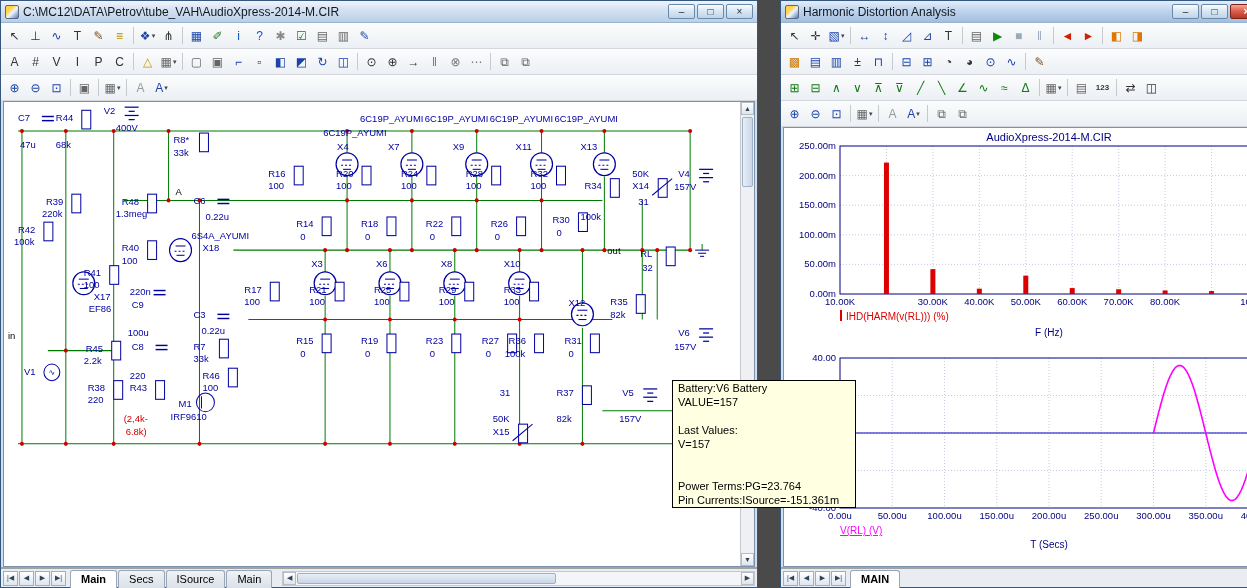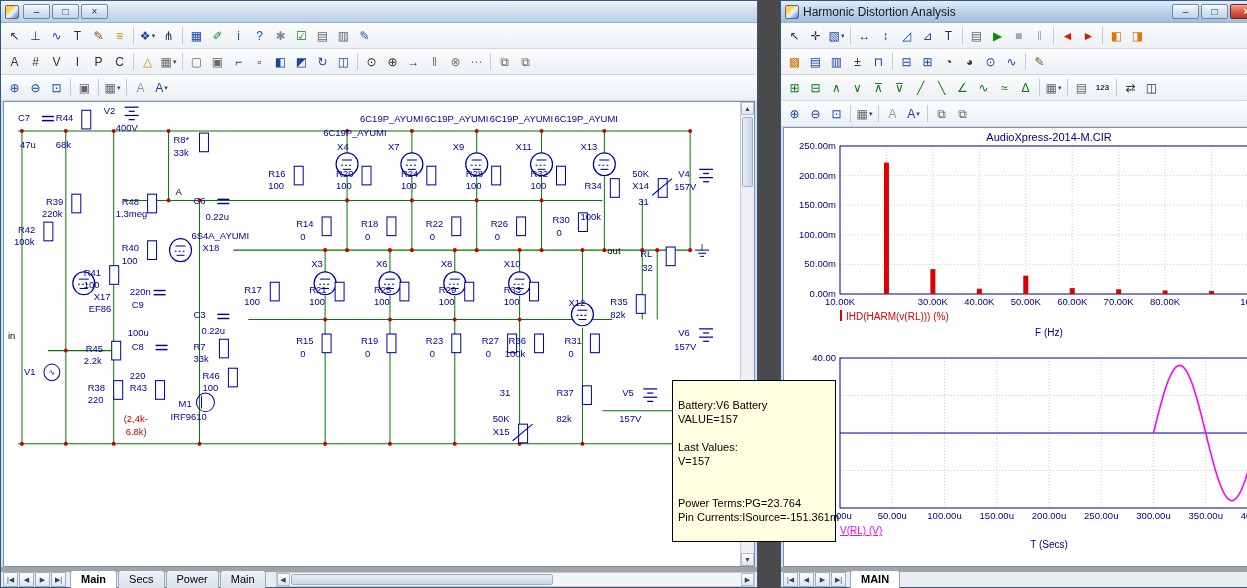--- a/index.html
+++ b/index.html
@@ -29,40 +29,41 @@
   .chart{position:absolute;background:#fff}
   svg text{font-family:"Liberation Sans",sans-serif}
   .vscroll{position:absolute;right:0;top:0;bottom:0;width:14px;background:#eef0f4;border-left:1px solid #c5c9cf;
            display:flex;flex-direction:column;align-items:center;font-size:7px;color:#456}
   .sbtn{width:13px;height:13px;flex:none;display:flex;align-items:center;justify-content:center;
         border:1px solid #b5bcc6;background:linear-gradient(#fff,#dfe5ec);font-size:7px;color:#345}
   .sthumb{width:11px;height:70px;margin:2px 0;border:1px solid #9fb0c4;border-radius:2px;
           background:linear-gradient(90deg,#e8eef6,#c9d6e6)}
   .vspacer{flex:1}
   .tabbar{height:20px;flex:none;display:flex;align-items:center;gap:1px;background:#e9edf2;
-          border-top:5px solid #a3a3a3;padding:0 2px;font-size:11px}
+          border-top:2px solid #a3a3a3;padding:0 2px;font-size:11px}
   .navbtn{min-width:15px;height:15px;padding:0 1px;display:flex;align-items:center;justify-content:center;
           border:1px solid #9ab0c8;background:linear-gradient(#fff,#dde6f0);color:#345;font-size:7px}
   .tabs{display:flex;align-items:flex-end;height:100%;margin-left:3px}
   .tab{padding:2px 10px 3px;border:1px solid #98a6b8;border-bottom:none;border-radius:3px 3px 0 0;
        background:linear-gradient(#f0f3f7,#dae1e9);position:relative;top:1px;margin-right:1px}
   .tab.active{background:#fff;font-weight:bold;z-index:2}
   .hscroll{flex:1;height:15px;margin-left:8px;display:flex;align-items:center;background:#f3f5f8;border:1px solid #c5c9cf}
   .hthumb{height:11px;flex:0 0 55%;margin:0 1px;border:1px solid #9fb0c4;border-radius:2px;
           background:linear-gradient(#e8eef6,#c9d6e6)}
   .hspacer{flex:1}
-  .tooltip{position:absolute;left:672px;top:380px;width:164px;z-index:40;background:#ffffe1;border:1px solid #000;
-           padding:17px 5px;font-size:11px;line-height:14px;white-space:pre;color:#000}
+  .tooltip{position:absolute;left:672px;top:380px;width:184px;z-index:40;background:#ffffe1;border:1px solid #000;
+           padding:0 5px;font-size:11px;line-height:14px;white-space:pre;color:#000}
 </style>
 </head>
 <body>
 
 <div class="window" style="left:0;top:0;width:758px;height:588px;">
   <div class="titlebar">
     <span class="appicon"></span>
+    <span class="apptitle">C:\MC12\DATA\Petrov\tube_VAH\AudioXpress-2014-M.CIR</span>
     <span class="wbtns">
         <span class="wbtn">
           <span>–</span>
         </span>
         <span class="wbtn">
           <span>□</span>
         </span>
         <span class="wbtn">
           <span>×</span>
         </span>
@@ -596,21 +597,21 @@
         <span class="navbtn">
           <span>▶</span>
         </span>
         <span class="navbtn">
           <span>▶|</span>
         </span>
       </span>
     <span class="tabs">
         <span class="tab active">Main</span>
         <span class="tab">Secs</span>
-        <span class="tab">Power</span>
+        <span class="tab">ISource</span>
         <span class="tab">Main</span>
       </span>
     <span class="hscroll">
       <span class="sbtn">◀</span>
       <span class="hthumb"></span>
       <span class="hspacer"></span>
       <span class="sbtn">▶</span>
     </span>
   </div>
 </div>

